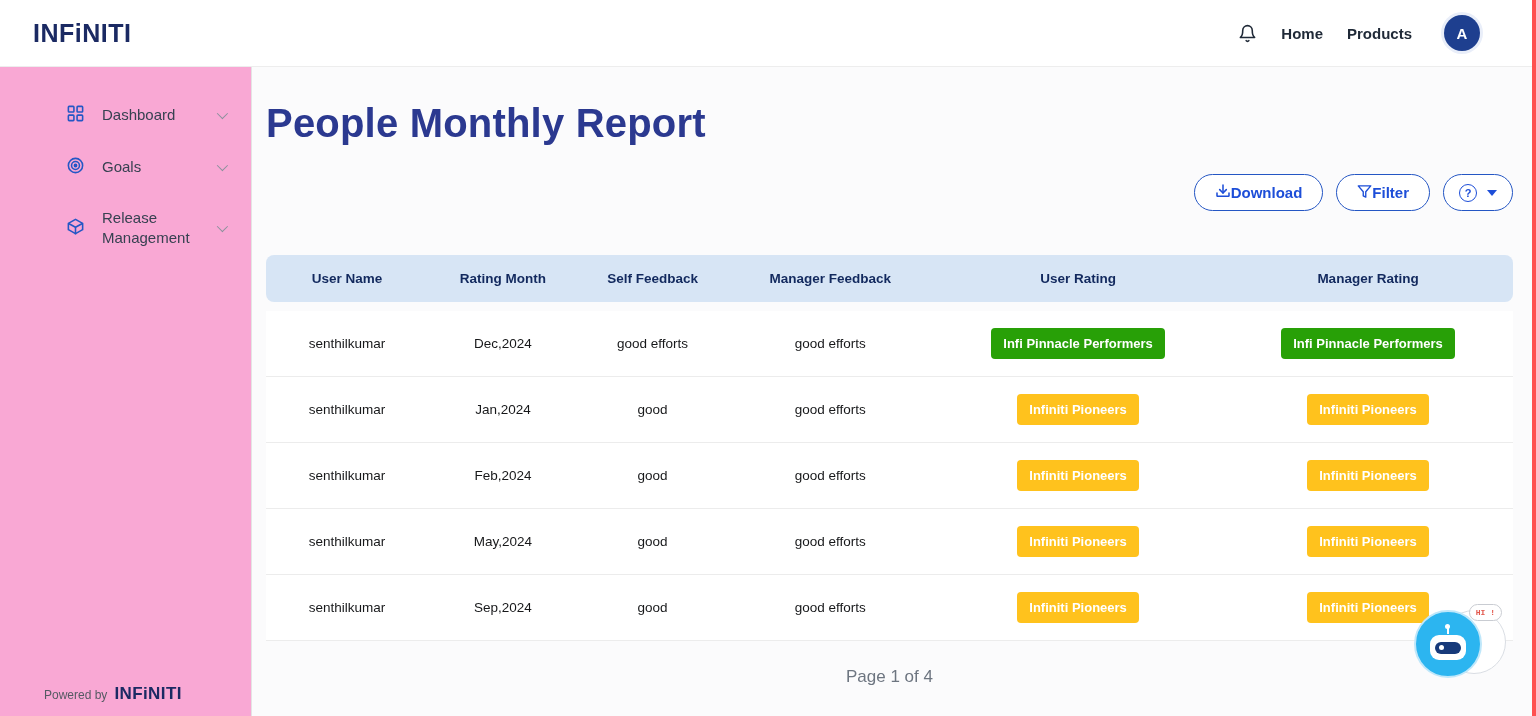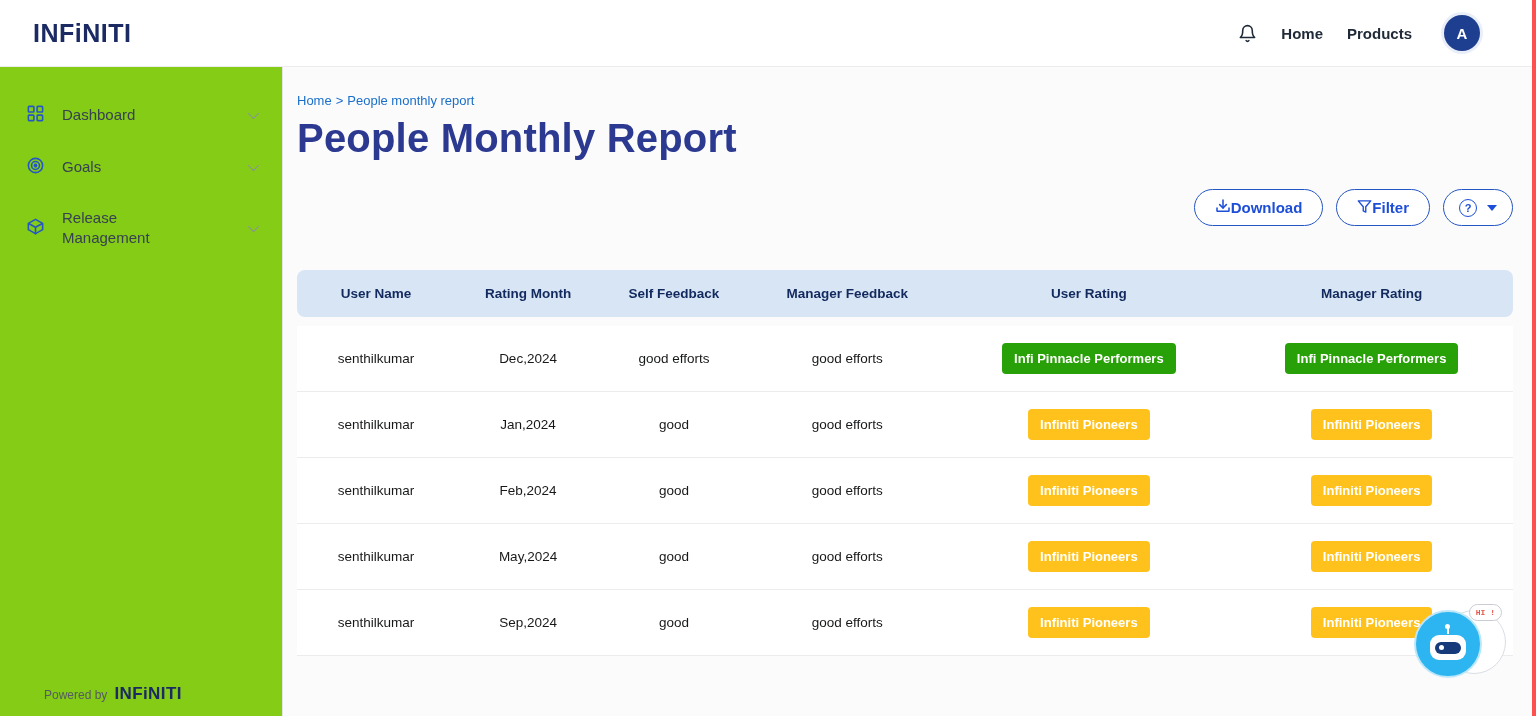--- a/index.html
+++ b/index.html
@@ -44,26 +44,27 @@
     box-shadow: 0 0 0 3px #e9eef9;
     cursor: pointer;
     margin-left: 8px;
   }
 
   
   .page-body { display: flex; height: 649px; }
 
   
   .sidebar {
-    width: 283px;
-    background: #84cc16;
+    width: 252px;
+    background: #f9a8d4;
     border-right: 1px solid #e4e4e4;
     padding-top: 22px;
     position: relative;
     flex-shrink: 0;
+    padding-left: 40px;
   }
   .sidebar-item {
     display: flex;
     align-items: center;
     gap: 17px;
     padding: 15px 26px;
     color: #374151;
     font-size: 15px;
     cursor: pointer;
   }
@@ -275,23 +276,20 @@
     </div>
 
     <div class="powered">
       <span class="powered-text">Powered by</span>
       <span class="powered-logo">INFiNITI</span>
     </div>
   </aside>
 
   <main class="main">
 
-    <div class="breadcrumb">
-      <a>Home</a><span class="sep">&gt;</span><a>People monthly report</a>
-    </div>
 
     <h1 class="page-title">People Monthly Report</h1>
 
     <div class="toolbar">
       <button class="btn">
         <span>
           <svg width="16" height="16" viewBox="0 0 24 24" fill="none" stroke="#1d4ed8" stroke-width="2.3" stroke-linecap="round" stroke-linejoin="round">
               <path d="M21 15v4a1 1 0 0 1-1 1H4a1 1 0 0 1-1-1v-4"></path>
               <polyline points="7 10 12 15 17 10"></polyline>
               <line x1="12" y1="15" x2="12" y2="3"></line>
@@ -369,20 +367,21 @@
             <td>senthilkumar</td>
             <td>Sep,2024</td>
             <td>good</td>
             <td>good efforts</td>
             <td><span class="badge yellow">Infiniti Pioneers</span></td>
             <td><span class="badge yellow">Infiniti Pioneers</span></td>
           </tr>
         </tbody>
     </table>
 
+    <div class="pagination">Page 1 of 4</div>
 
   </main>
 </div>
 
 <div class="chatbot">
   <div class="chat-bg-circle"></div>
   <div class="chat-circle">
     <div class="bot-antenna"></div>
     <div class="bot-head">
       <div class="bot-visor">

